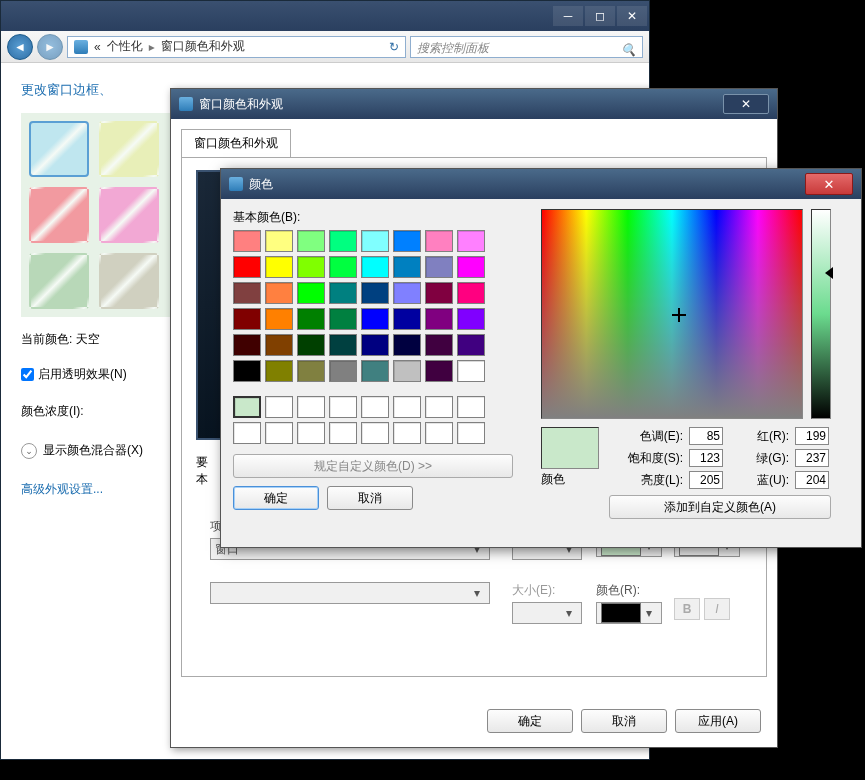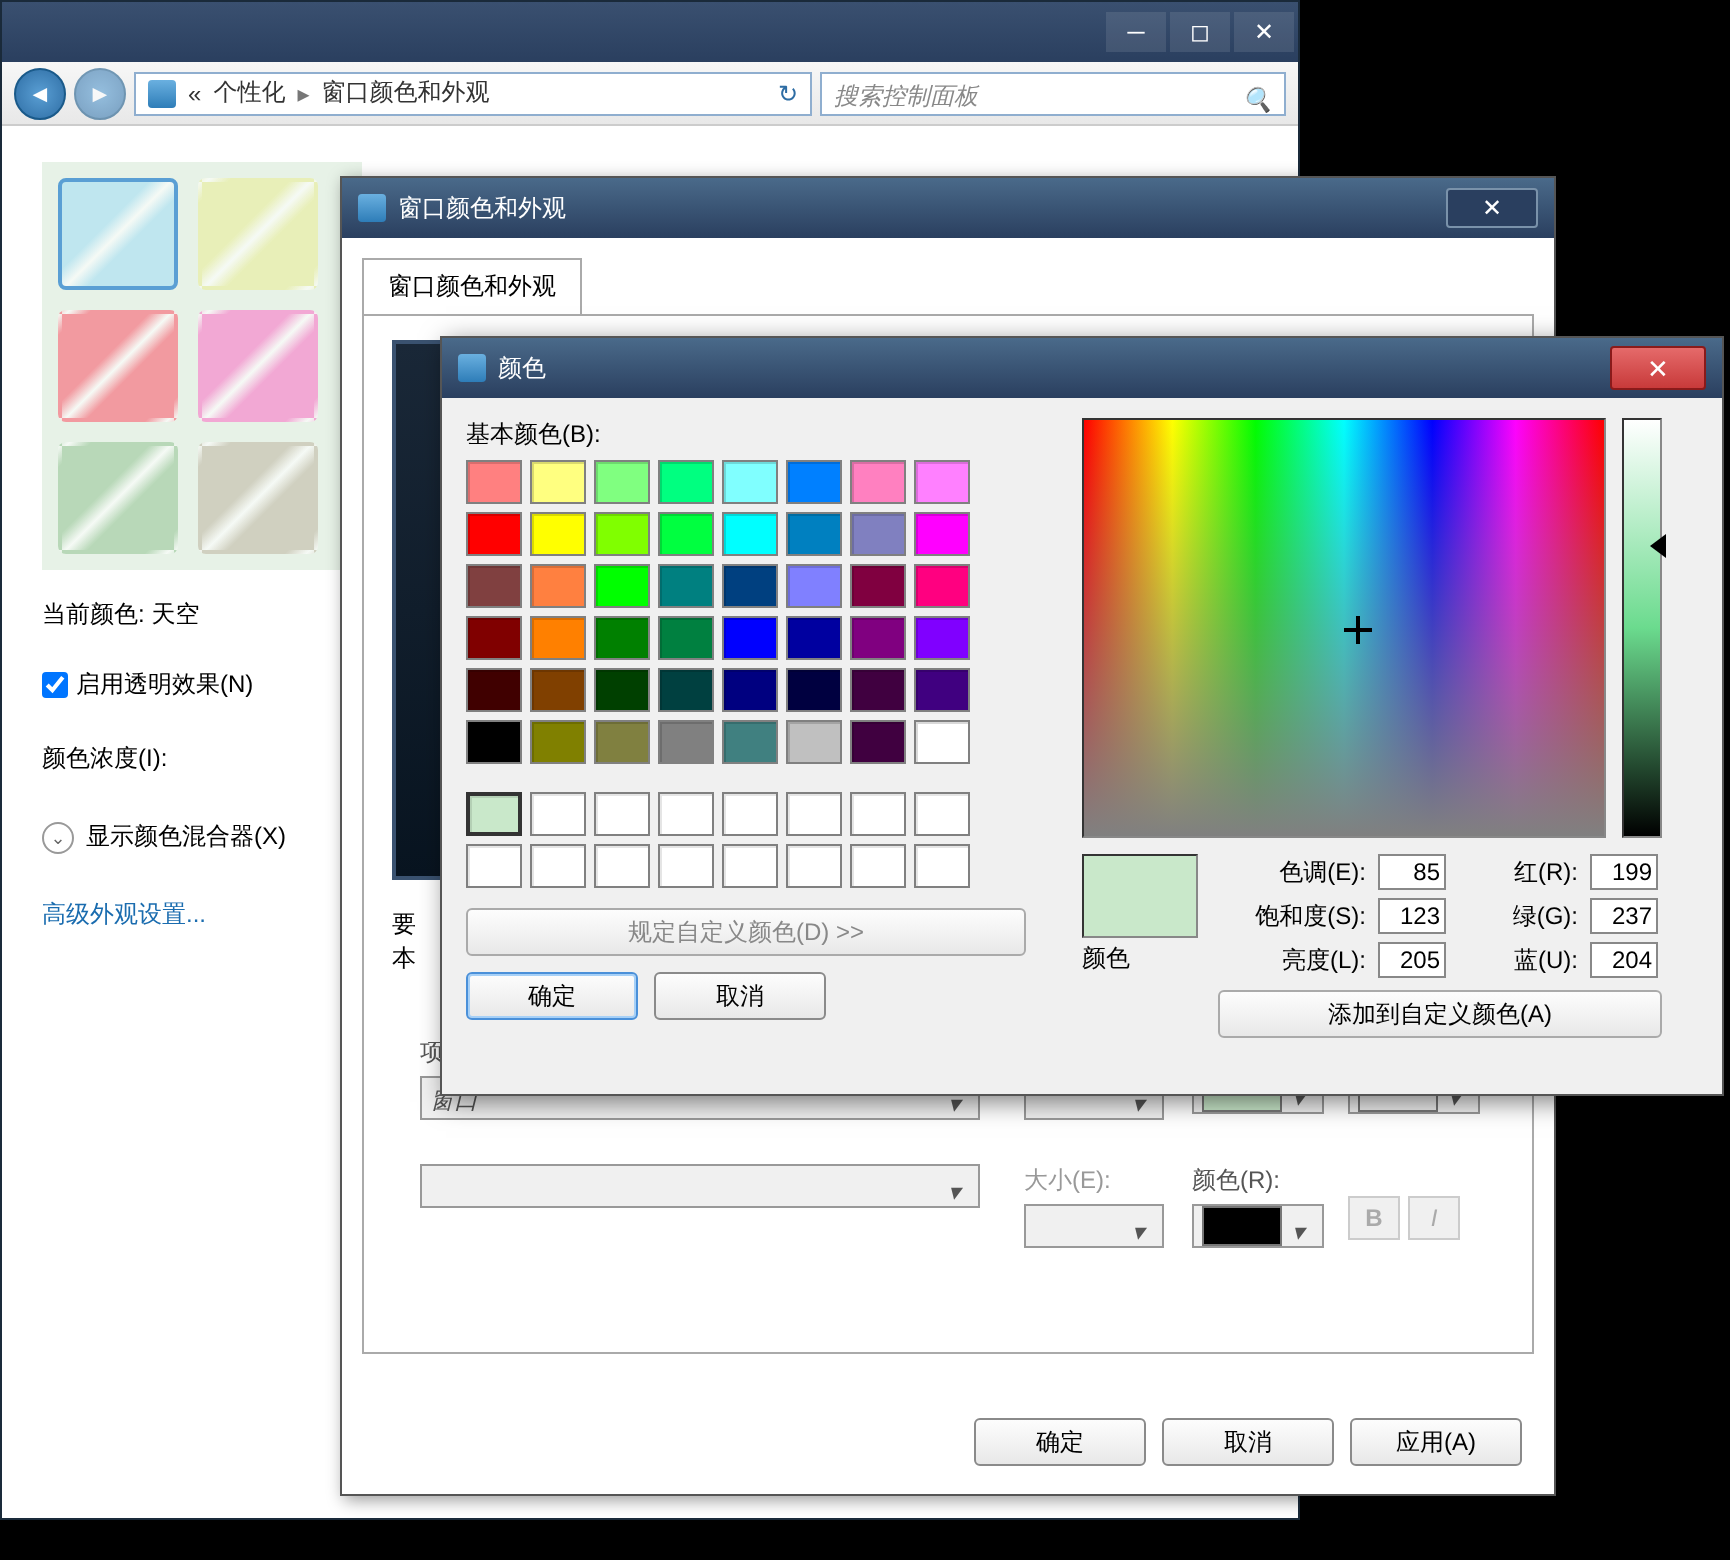--- a/index.html
+++ b/index.html
@@ -30,21 +30,21 @@
 .mid-window { position: absolute; left: 170px; top: 88px; width: 608px; height: 660px; background: #fff; border: 1px solid #555; box-shadow: 2px 2px 8px rgba(0,0,0,0.4); }
 .mid-titlebar { height: 30px; background: linear-gradient(#4a6a8a,#2a3f5f); display: flex; align-items: center; padding: 0 8px; color: #fff; gap: 6px; }
 .mid-titlebar .spacer { flex: 1; }
 .mid-close { width: 46px; height: 20px; background: #2a3f5f; border: 1px solid #7a92aa; border-radius: 2px; display: flex; align-items: center; justify-content: center; color: #fff; }
 .mid-body { padding: 10px; }
 .tab { display: inline-block; padding: 5px 12px; background: #fff; border: 1px solid #aaa; border-bottom: none; font-size: 12px; }
 .tabcontent { border: 1px solid #aaa; height: 520px; background: #fff; position: relative; padding: 8px; }
 .preview-box { position: absolute; left: 14px; top: 12px; width: 34px; height: 270px; background: linear-gradient(#1a2838,#081420); border: 2px solid #3a5270; }
 .field-row { position: absolute; display: flex; flex-direction: column; gap: 3px; font-size: 12px; color: #555; }
 .field-row.disabled { color: #999; }
-.combo { height: 22px; border: 1px solid #999; background: #f0f0f0; display: flex; align-items: flex-end; padding: 0 4px; justify-content: space-between; font-style: italic; }
+.combo { height: 22px; border: 1px solid #999; background: #f0f0f0; display: flex; align-items: center; padding: 0 4px; justify-content: space-between; }
 .combo.disabled { background: #f0f0f0; color: #aaa; }
 .dropbtn { width: 16px; text-align: center; color: #555; }
 .colorbox { width: 40px; height: 20px; border: 1px solid #777; }
 .mid-buttons { position: absolute; right: 16px; bottom: 14px; display: flex; gap: 8px; }
 .btn { min-width: 86px; height: 24px; border: 1px solid #8a8a8a; background: linear-gradient(#fdfdfd,#e8e8e8); border-radius: 3px; display: flex; align-items: center; justify-content: center; font-size: 12px; }
 .btn.default { border: 1px solid #4a90d9; box-shadow: 0 0 0 1px #a6d0f7 inset; }
 .iconimg { width: 14px; height: 14px; background: linear-gradient(#6ab0e0,#2e7db8); border-radius: 2px; }
 .sqbtn { width: 26px; height: 22px; border: 1px solid #ccc; background: #f0f0f0; display: flex; align-items: center; justify-content: center; color: #aaa; font-style: italic; }
 
 
@@ -104,20 +104,21 @@
       <span style="flex:1"></span>
       <span style="color:#2e6da4">↻</span>
     </div>
     <div class="searchbar">
       <span>搜索控制面板</span>
       <span style="flex:1"></span>
       <span style="color:#2e6da4">🔍</span>
     </div>
   </div>
   <div class="bg-content">
+    <h2>更改窗口边框、</h2>
     <div class="swatches">
       <div class="swgrid" id="swgrid">
           <div class="sw sel" style="background: linear-gradient(135deg, rgb(191, 230, 239) 40%, rgba(255, 255, 255, 0.6) 50%, rgb(191, 230, 239) 60%);"></div>
           <div class="sw" style="background: linear-gradient(135deg, rgb(232, 239, 184) 40%, rgba(255, 255, 255, 0.6) 50%, rgb(232, 239, 184) 60%);"></div>
           <div class="sw" style="background: linear-gradient(135deg, rgb(242, 154, 160) 40%, rgba(255, 255, 255, 0.6) 50%, rgb(242, 154, 160) 60%);"></div>
           <div class="sw" style="background: linear-gradient(135deg, rgb(242, 168, 212) 40%, rgba(255, 255, 255, 0.6) 50%, rgb(242, 168, 212) 60%);"></div>
           <div class="sw" style="background: linear-gradient(135deg, rgb(184, 216, 184) 40%, rgba(255, 255, 255, 0.6) 50%, rgb(184, 216, 184) 60%);"></div>
           <div class="sw" style="background: linear-gradient(135deg, rgb(208, 208, 192) 40%, rgba(255, 255, 255, 0.6) 50%, rgb(208, 208, 192) 60%);"></div>
         </div>
     </div>

